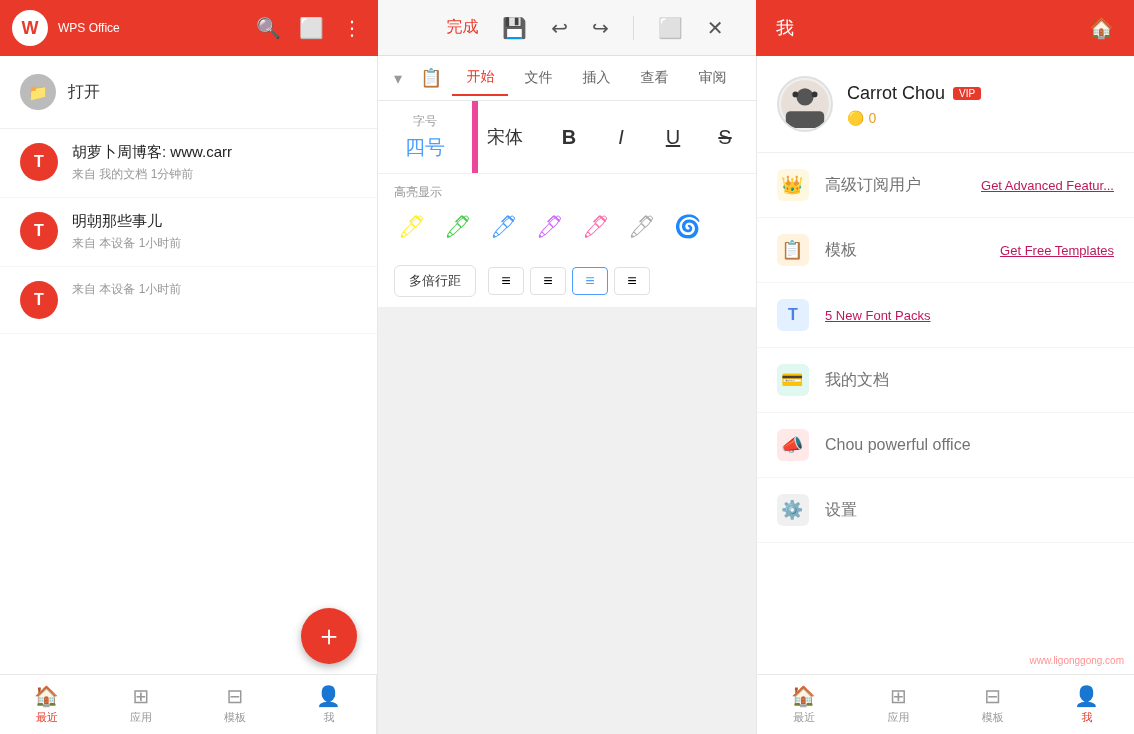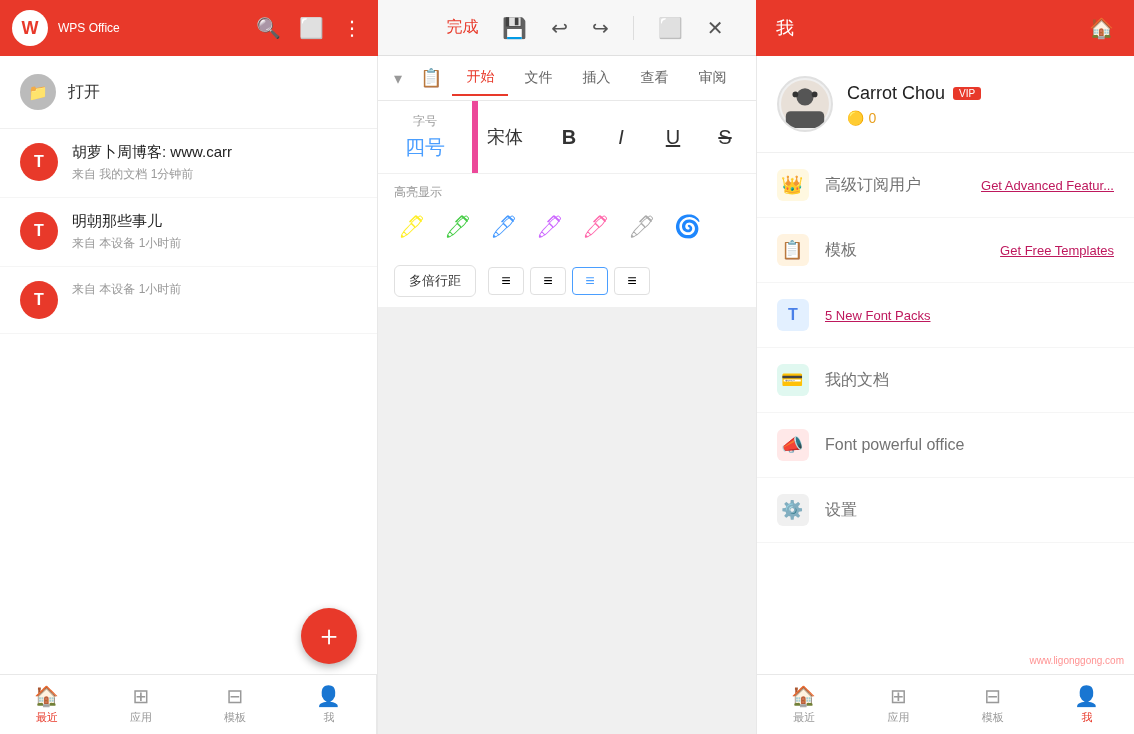--- a/index.html
+++ b/index.html
@@ -274,21 +274,21 @@
         <div class="menu-icon blue" style="font-weight:bold;font-size:16px;">T</div>
         <span class="menu-value">5 New Font Packs</span>
       </div>
       <div class="menu-item">
         <div class="menu-icon teal">💳</div>
         <span class="menu-label">我的文档</span>
         <span class="menu-value"></span>
       </div>
       <div class="menu-item">
         <div class="menu-icon red">📣</div>
-        <span class="menu-label">Font powerful office</span>
+        <span class="menu-label">Chou powerful office</span>
         <span class="menu-value"></span>
       </div>
       <div class="menu-item">
         <div class="menu-icon gray">⚙️</div>
         <span class="menu-label">设置</span>
         <span class="menu-value"></span>
       </div>
     </div>
 
     <div class="right-bottom-nav">

